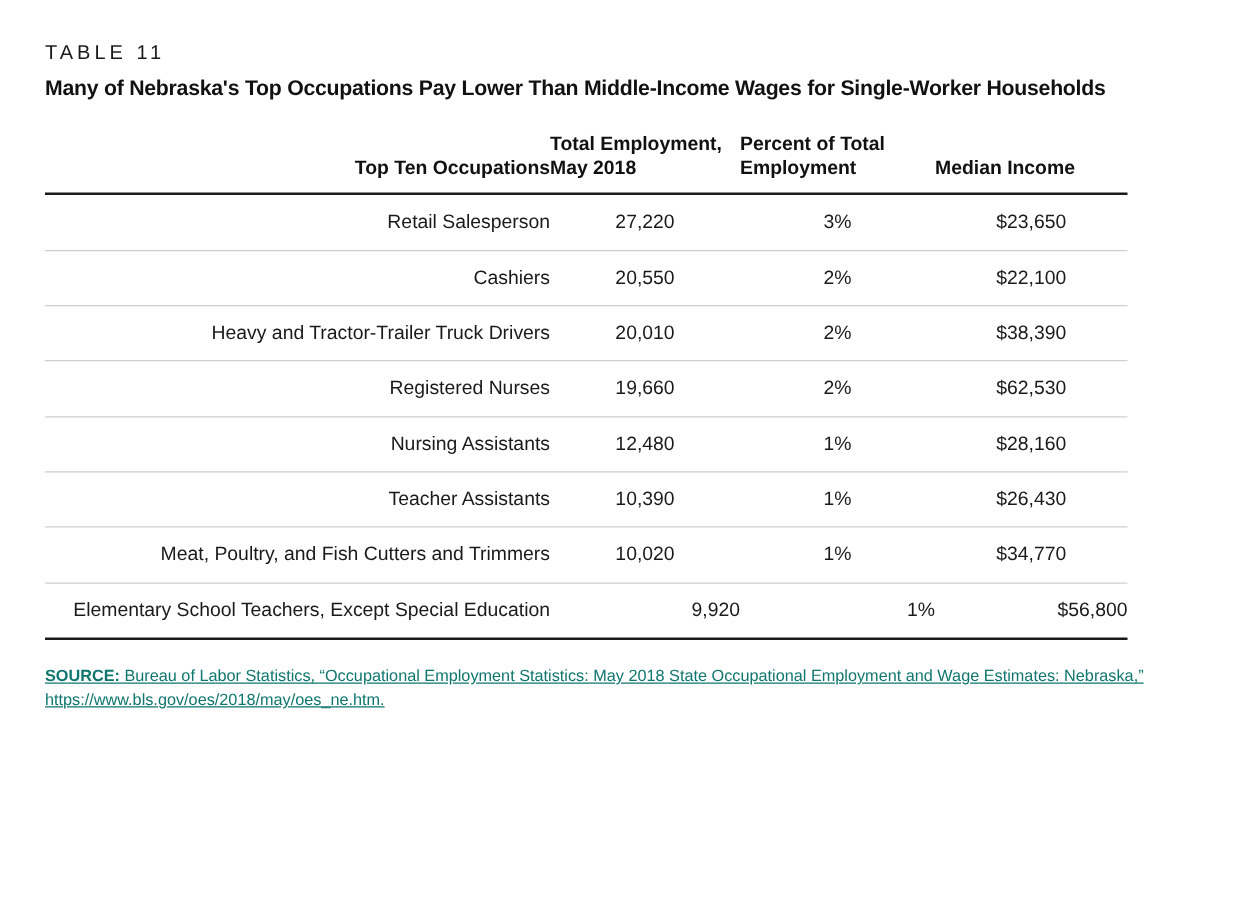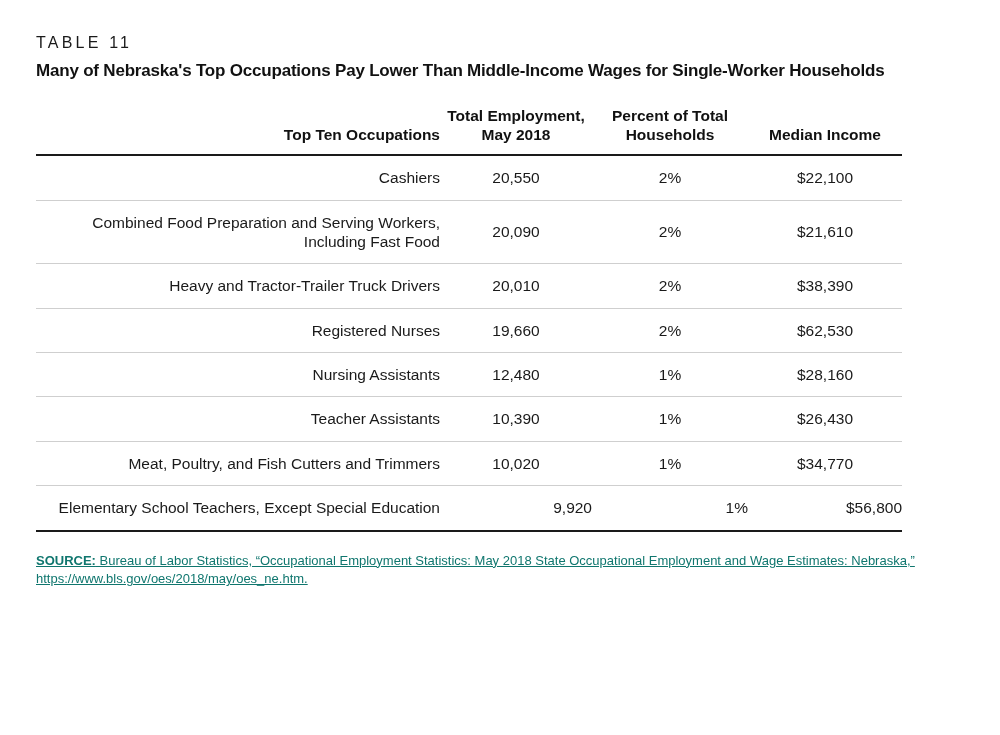--- a/index.html
+++ b/index.html
@@ -51,21 +51,21 @@
   table.data thead th {
     font-size: 15.5px;
     font-weight: bold;
     color: #111111;
     padding: 0 0 9px 0;
     vertical-align: bottom;
     line-height: 1.22;
     border-bottom: 2.5px solid #1a1a1a;
   }
   th.col-occ { text-align: right; padding-right: 2px; }
-  th.col-num { text-align: center; }
+  th.col-num { text-align: left; }
 
   table.data tbody td {
     font-size: 15.5px;
     font-weight: 400;
     color: #1a1a1a;
     padding: 12px 0 12px 0;
     line-height: 1.25;
     border-bottom: 1px solid #cfcfcf;
     vertical-align: middle;
   }
@@ -97,36 +97,36 @@
     <colgroup>
       <col class="c0">
         <col class="c1">
         <col class="c2">
         <col class="c3">
     </colgroup>
     <thead>
       <tr>
         <th class="col-occ">Top Ten Occupations</th>
         <th class="col-num">Total Employment, May 2018</th>
-        <th class="col-num">Percent of Total Households</th>
+        <th class="col-num">Percent of Total Employment</th>
         <th class="col-num">Median Income</th>
       </tr>
     </thead>
     <tbody>
       <tr>
+        <td class="col-occ">Retail Salesperson</td>
+        <td class="col-num">27,220</td>
+        <td class="col-num">3%</td>
+        <td class="col-num">$23,650</td>
+      </tr>
+      <tr>
         <td class="col-occ">Cashiers</td>
         <td class="col-num">20,550</td>
         <td class="col-num">2%</td>
         <td class="col-num">$22,100</td>
-      </tr>
-      <tr>
-        <td class="col-occ">Combined Food Preparation and Serving Workers, Including Fast Food</td>
-        <td class="col-num">20,090</td>
-        <td class="col-num">2%</td>
-        <td class="col-num">$21,610</td>
       </tr>
       <tr>
         <td class="col-occ">Heavy and Tractor-Trailer Truck Drivers</td>
         <td class="col-num">20,010</td>
         <td class="col-num">2%</td>
         <td class="col-num">$38,390</td>
       </tr>
       <tr>
         <td class="col-occ">Registered Nurses</td>
         <td class="col-num">19,660</td>

